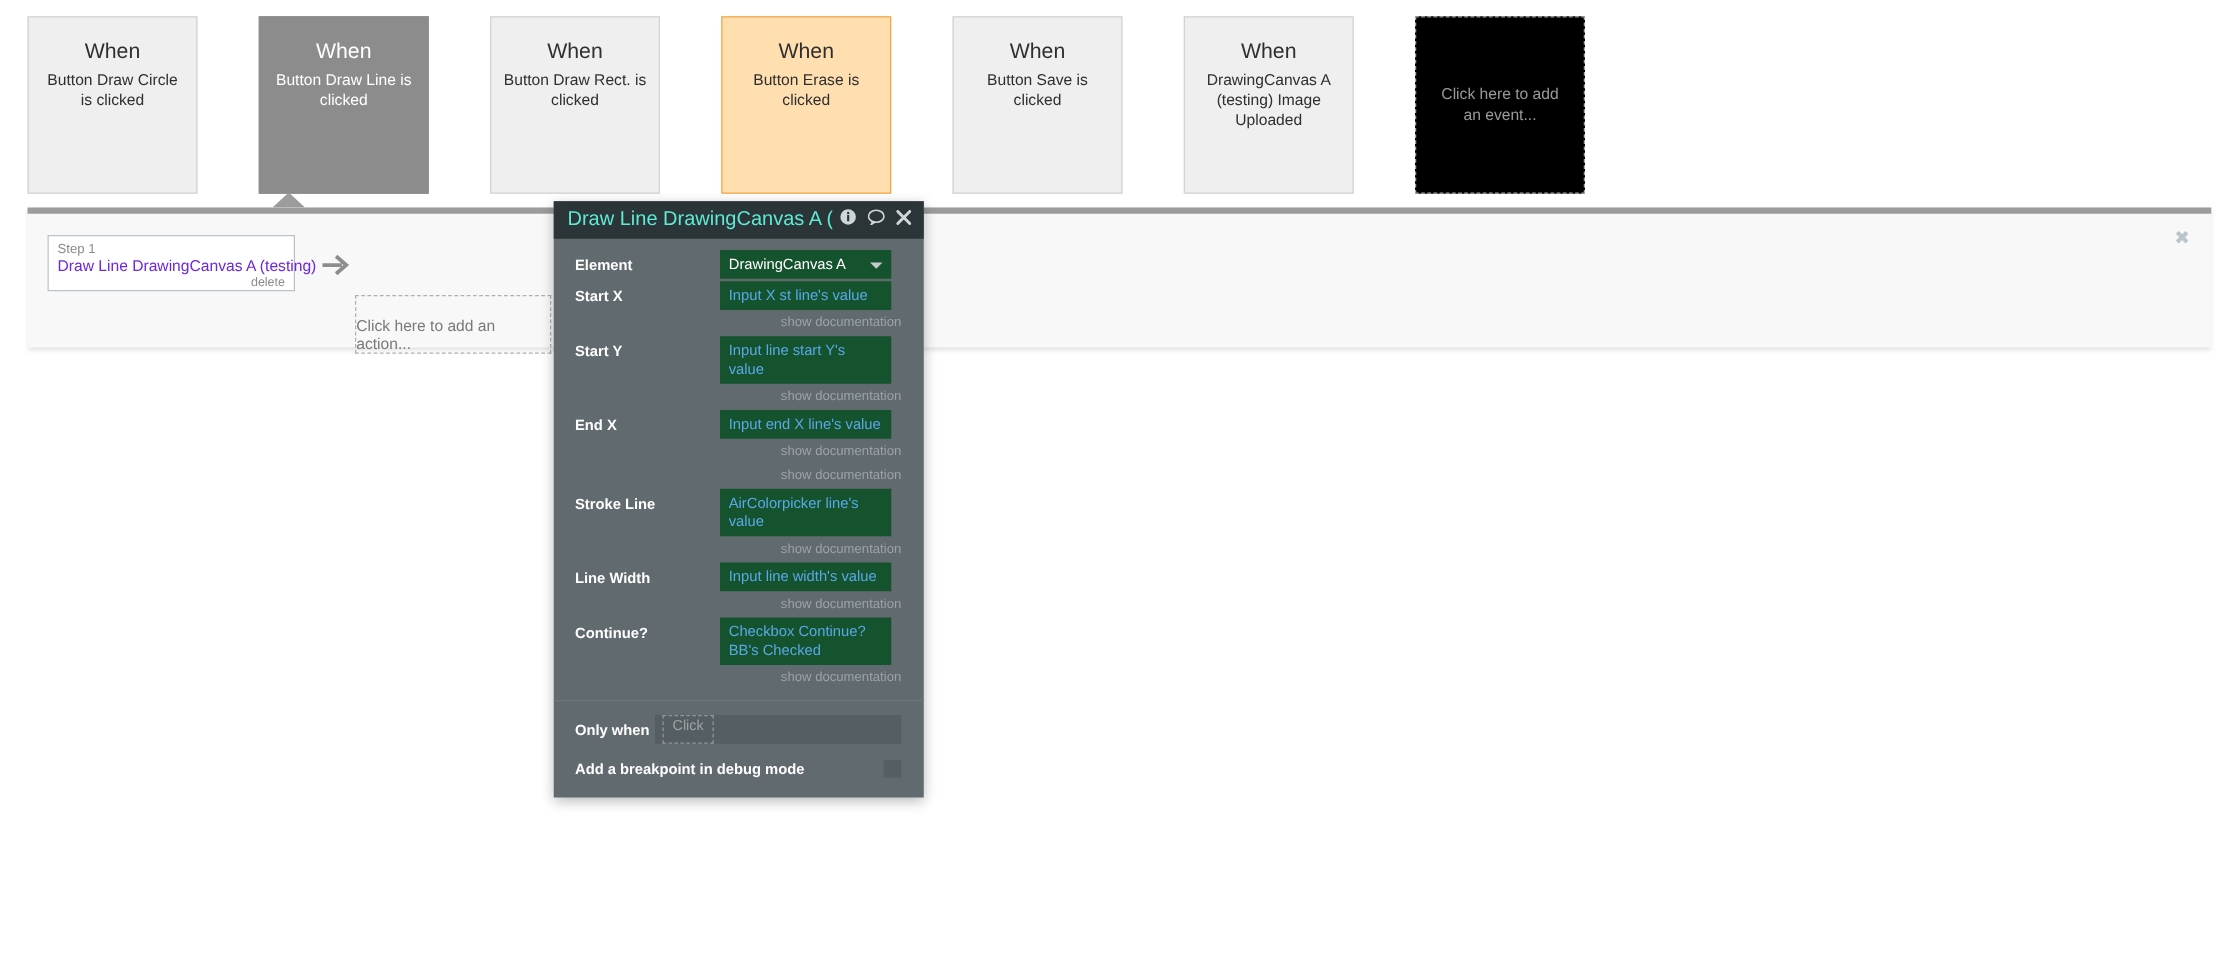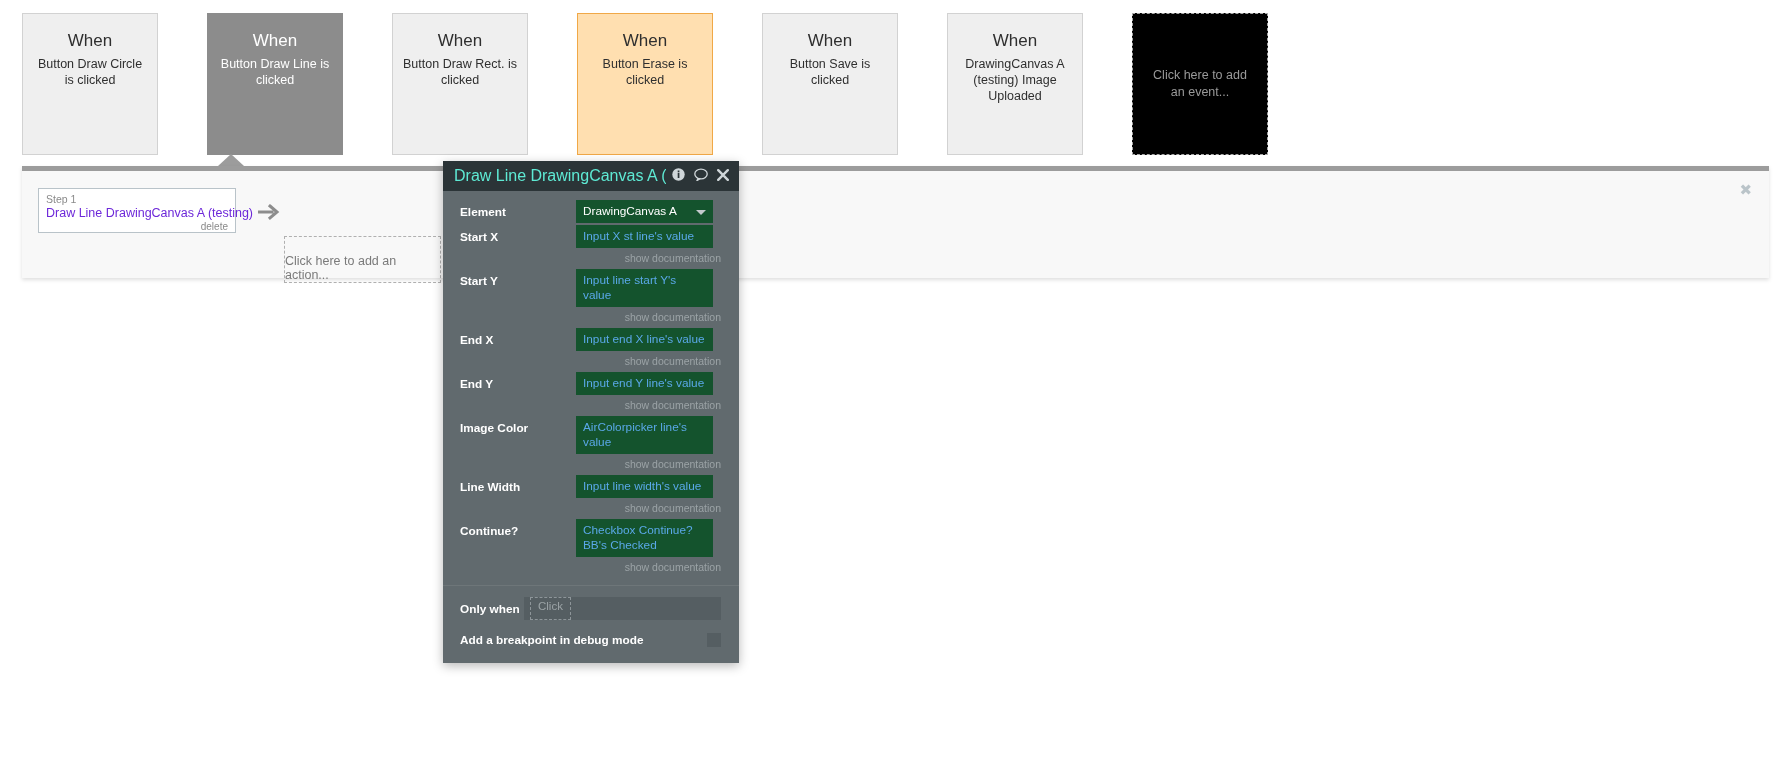--- a/index.html
+++ b/index.html
@@ -413,29 +413,23 @@
           </div>
         </div>
         <div class="doc-link">show documentation</div>
         <div class="field-row">
           <div class="field-label">End X</div>
           <div class="field-ctl">
             <div class="val">Input end X line's value</div>
           </div>
         </div>
         <div class="doc-link">show documentation</div>
-        <div class="field-row">
-          <div class="field-label">End Y</div>
-          <div class="field-ctl">
-            <div class="val">Input end Y line's value</div>
-          </div>
-        </div>
-        <div class="doc-link">show documentation</div>
-        <div class="field-row">
-          <div class="field-label">Image Color</div>
+        <div class="doc-link">show documentation</div>
+        <div class="field-row">
+          <div class="field-label">Stroke Line</div>
           <div class="field-ctl">
             <div class="val">AirColorpicker line's value</div>
           </div>
         </div>
         <div class="doc-link">show documentation</div>
         <div class="field-row">
           <div class="field-label">Line Width</div>
           <div class="field-ctl">
             <div class="val">Input line width's value</div>
           </div>

